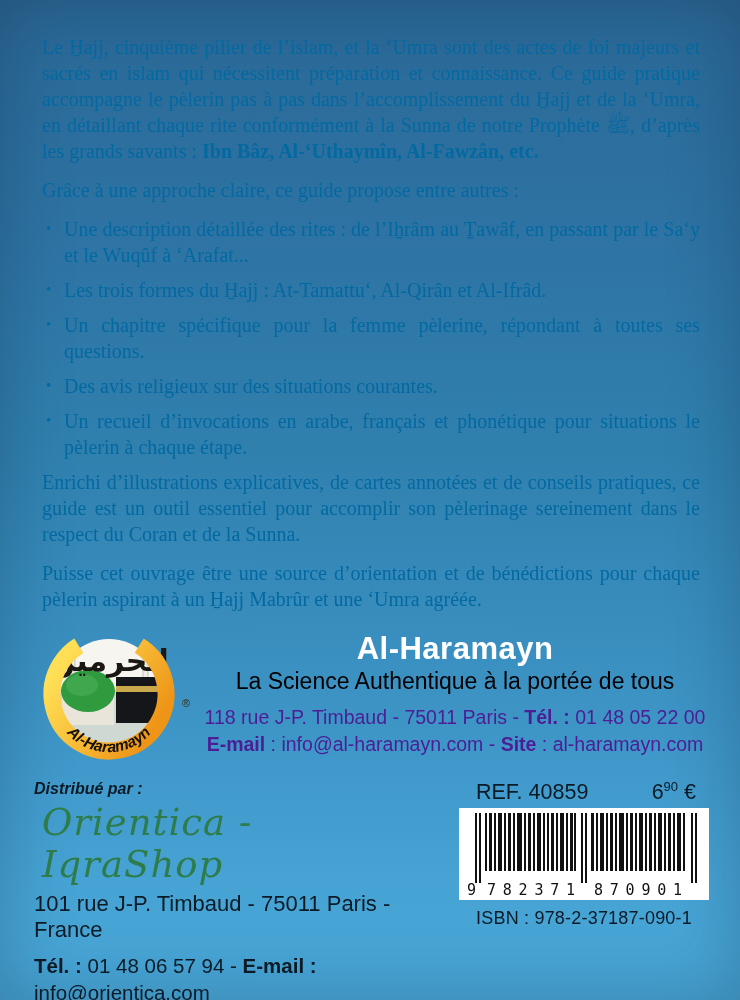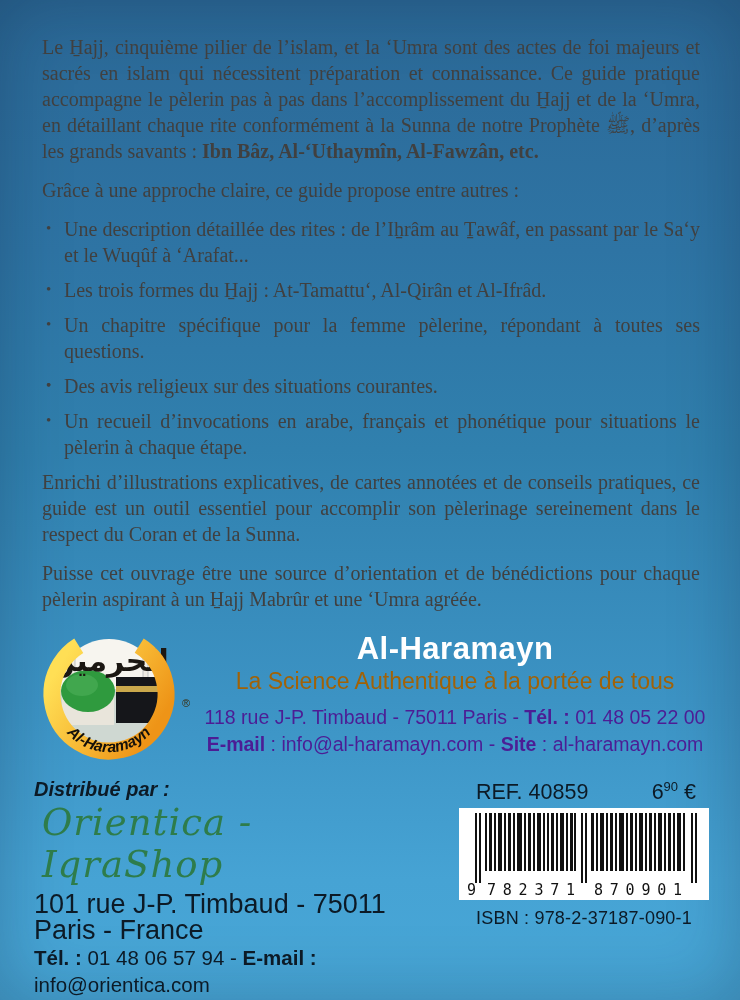--- a/index.html
+++ b/index.html
@@ -3,42 +3,42 @@
 <meta charset="utf-8">
 <style>
   html,body{margin:0;padding:0;}
   body{
     width:740px;height:1000px;overflow:hidden;position:relative;
     background:linear-gradient(180deg,#2b6896 0%,#2e74a4 25%,#3080ae 45%,#3c93c4 70%,#46a3d4 88%,#48a7d7 100%);
     font-family:"Liberation Serif",serif;
   }
   body::after{content:"";position:absolute;inset:0;pointer-events:none;
     box-shadow:inset 0 0 70px rgba(10,30,55,.28);}
-  .copy{padding:34px 40px 0 42px;color:#404040;font-size:20px;position:relative;z-index:1;}
+  .copy{padding:34px 40px 0 42px;color:#0369a1;font-size:20px;position:relative;z-index:1;}
   .copy p{margin:0 0 13px 0;line-height:26px;text-align:justify;}
   .copy b{font-weight:bold;}
   ul.features{list-style:none;margin:0 0 4px 0;padding:0;}
   ul.features li{position:relative;padding-left:22px;margin:0 0 9px 0;line-height:26px;text-align:justify;}
   .dot{position:absolute;left:4px;top:-1px;font-size:15px;}
   
   .publisher{display:flex;align-items:center;padding:0 24px 0 24px;position:relative;z-index:1;}
   .logo{flex:0 0 auto;width:170px;height:140px;}
   .pub-info{flex:1;text-align:center;font-family:"Liberation Sans",sans-serif;}
   .pub-title{color:#ffffff;font-size:31px;font-weight:bold;letter-spacing:.5px;line-height:34px;}
-  .pub-tagline{color:#a16207;font-size:23px;line-height:28px;margin-top:1px;}
+  .pub-tagline{color:#000000;font-size:23px;line-height:28px;margin-top:1px;}
   .pub-contact{margin-top:9px;color:#4c1d95;font-size:19.5px;line-height:27px;}
   .pub-contact b{font-weight:bold;}
   
   .bottom{display:flex;align-items:flex-start;padding:10px 18px 0 34px;position:relative;z-index:1;
     font-family:"Liberation Sans",sans-serif;color:#0c1a26;}
   .dist{flex:1;padding-top:2px;}
-  .dist-label{font-style:italic;font-weight:bold;font-size:20px;line-height:24px;}
+  .dist-label{font-style:italic;font-weight:bold;font-size:16px;line-height:24px;}
   .dist-name{font-family:"DejaVu Serif",serif;font-style:italic;color:#2e7c4b;font-size:37px;
     line-height:42px;margin:1px 0 5px 8px;letter-spacing:1px;}
-  .dist-address{font-size:27px;line-height:26px;margin-bottom:1px;}
+  .dist-address{font-size:22px;line-height:26px;margin-bottom:9px;}
   .dist-tel,.dist-sites{font-size:20.5px;line-height:27px;}
   .barblock{flex:0 0 276px;text-align:center;padding-top:4px;}
   .ref-line{display:flex;justify-content:space-between;align-items:baseline;
     padding:0 26px 0 30px;font-size:21.5px;margin-bottom:3px;}
   .price sup{font-size:13px;vertical-align:super;}
   .barcode-box{background:#ffffff;width:244px;margin:0 auto;padding:5px 3px 1px 3px;}
   .barcode-box svg{display:block;margin:0 auto;}
   .isbn{font-size:18px;margin-top:8px;letter-spacing:.2px;}
   .bc-digits{font-family:"DejaVu Sans Mono",monospace;font-size:15px;fill:#111;}
 </style>

